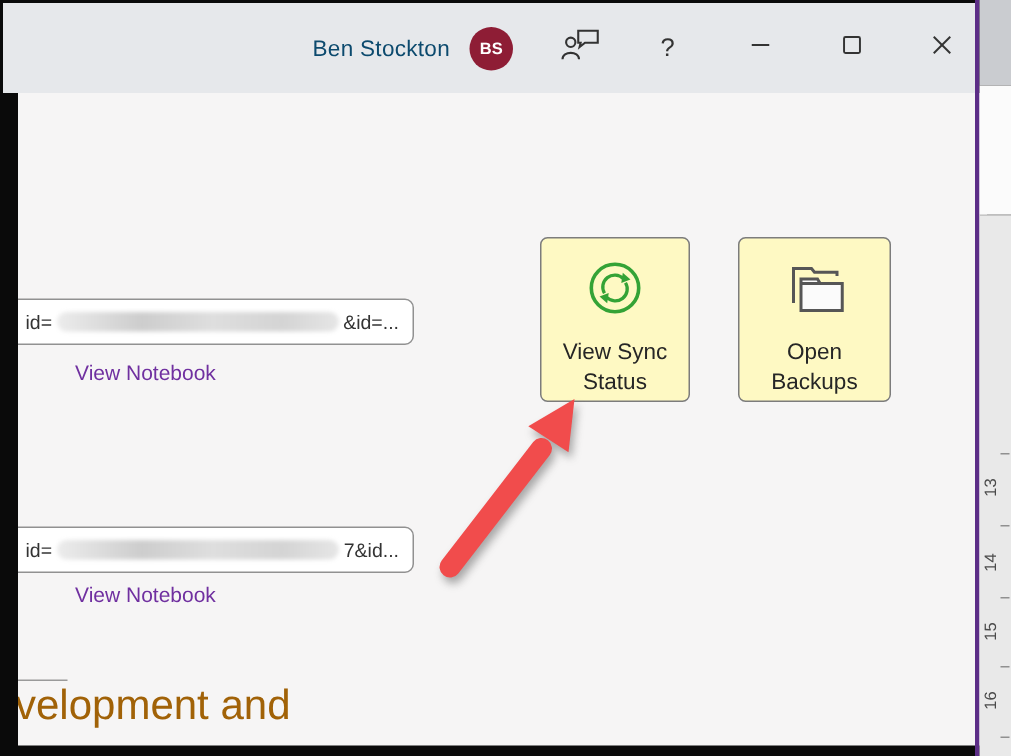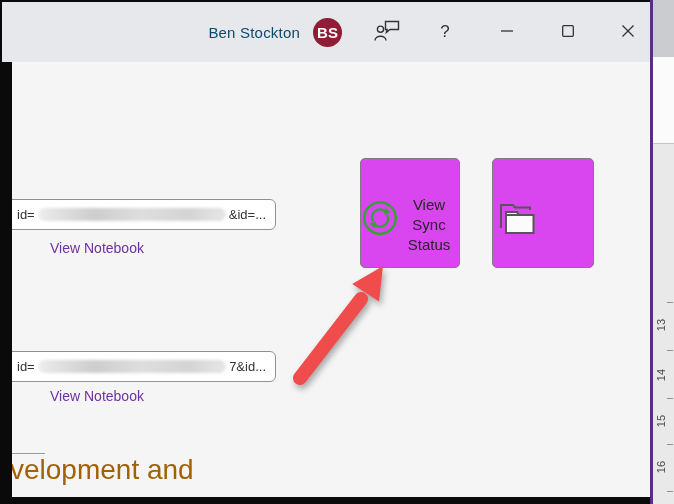--- a/index.html
+++ b/index.html
@@ -16,21 +16,21 @@
     background:#e6e8eb;
   }
   .tb-name {
     position:absolute; left:0; top:0; width:298px; height:60px;
     display:flex; align-items:center; justify-content:flex-end;
     font-size:15px; color:#0c4a6e; letter-spacing:.2px;
   }
   .tb-avatar {
     position:absolute; left:311px; top:16px; width:29px; height:29px;
     border-radius:50%; background:#8e1d35; color:#fff;
-    font-size:15px; font-weight:bold;
+    font-size:11px; font-weight:bold;
     display:flex; align-items:center; justify-content:center; cursor:default;
   }
   .tb-btn {
     position:absolute; top:10px; width:40px; height:40px;
     display:flex; align-items:center; justify-content:center; color:#333;
   }
   .tb-help { font-size:17px; }
 
   
   .purple-line { position:absolute; left:650px; top:0; width:3px; height:504px; background:#5c2d87; }
@@ -62,22 +62,22 @@
     filter:blur(1.5px);
   }
   .nb-link {
     position:absolute; left:38px; font-size:14px;
     color:#7030a0; cursor:pointer;
   }
   .link-1 { top:178px; } .link-2 { top:326px; }
 
   .big-btn {
     position:absolute; top:96px; height:110px;
-    background:#d946ef; border:1px solid #7c7c7c; border-radius:5px;
-    display:flex; flex-direction:row; align-items:center;
+    background:#fef9c3; border:1px solid #7c7c7c; border-radius:5px;
+    display:flex; flex-direction:column; align-items:center;
     padding-top:14px; cursor:pointer;
   }
   .btn-sync  { left:348px; width:100px; }
   .btn-open  { left:480px; width:102px; }
   .big-btn .lbl {
     margin-top:9px; width:84px; text-align:center;
     font-size:15px; line-height:20px; color:#262626;
   }
 
   .arrow-svg {
@@ -170,20 +170,21 @@
     </div>
 
     <div class="big-btn btn-open">
       <span>
         <svg width="44" height="38" viewBox="0 0 44 38" fill="none" stroke="#565656" stroke-width="2">
           <path d="M8 29 V6 H20 L22 8.5 H37 V11"></path>
           <path d="M13 34 V13 H24 L25.8 16 H40.5 V34 Z" fill="#fbfbfb"></path>
           <path d="M13 16 H25.8"></path>
         </svg>
       </span>
+      <span class="lbl">Open Backups</span>
     </div>
 
     <svg class="arrow-svg" width="116" height="140" viewBox="0 0 116 140">
       <path d="M11 123 L72 44" stroke="#f14c4c" stroke-width="14" stroke-linecap="round" fill="none"></path>
       <polygon points="94,11 90,46.5 63.2,29.1" fill="#f14c4c"></polygon>
     </svg>
 
     <div class="stub-line"></div>
     <div class="page-heading">velopment and</div>
   </div>

